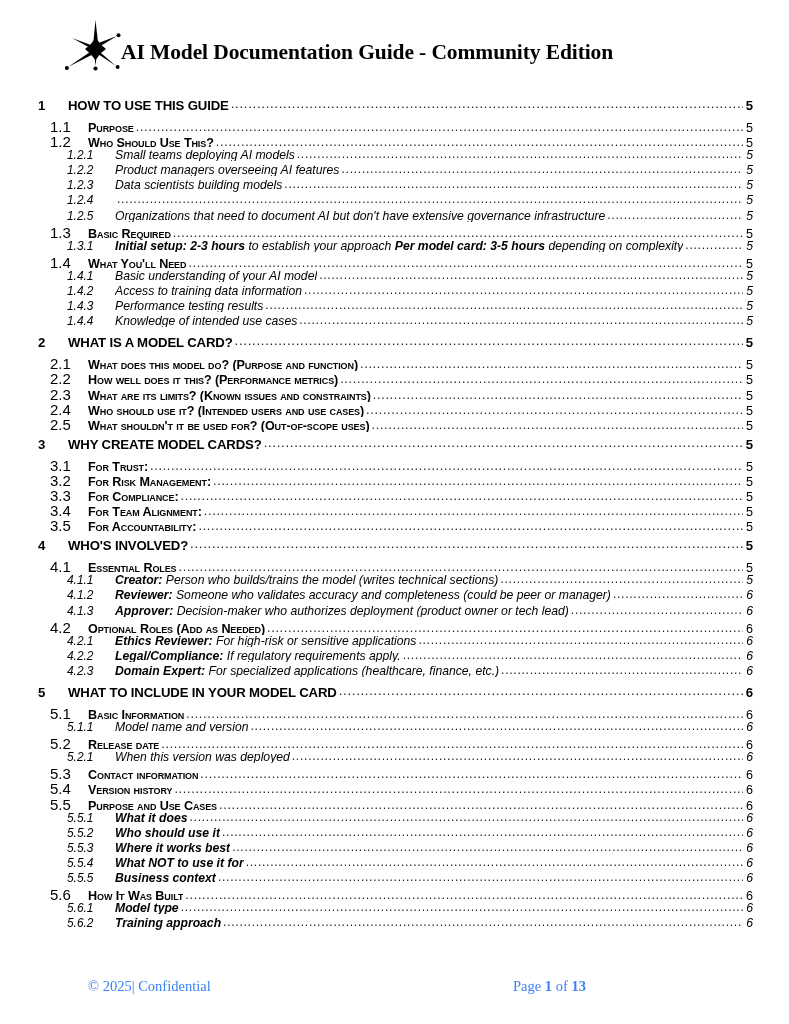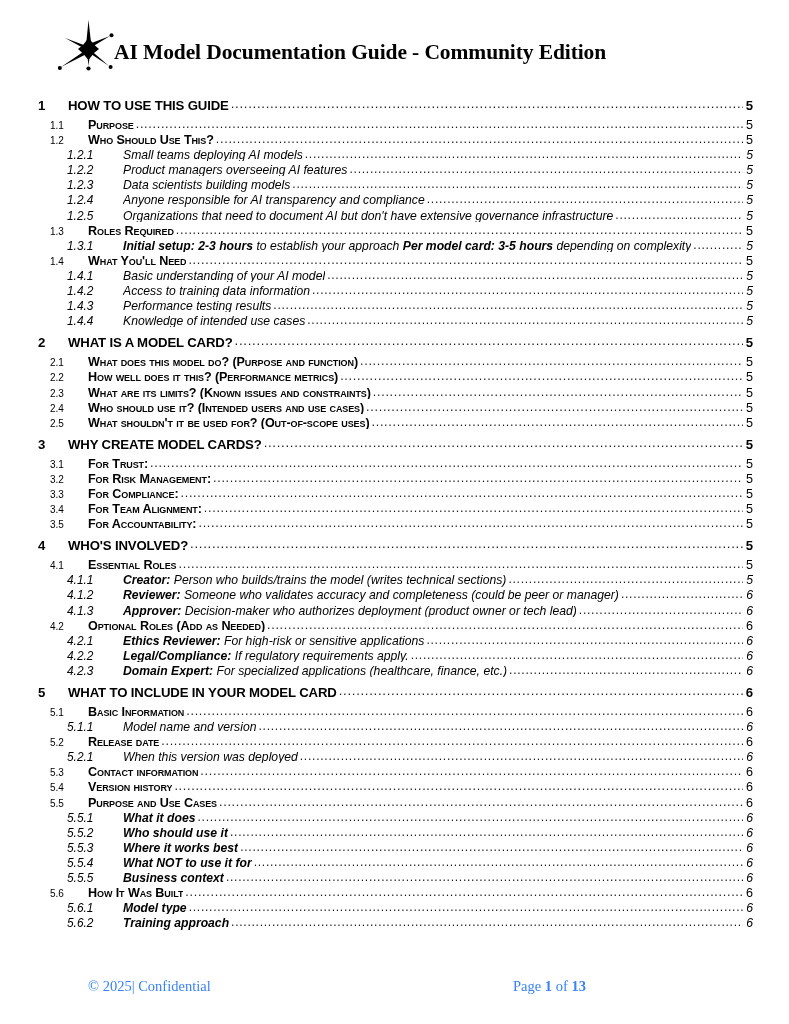--- a/index.html
+++ b/index.html
@@ -13,21 +13,21 @@
     position: relative;
     font-family: "Liberation Sans", sans-serif;
     color: #000000;
     overflow: hidden;
   }
 
   
   .doc-header {
     position: absolute;
     top: 18px;
-    left: 58px;
+    left: 65px;
     right: 40px;
     height: 64px;
     display: flex;
     align-items: center;
   }
   .logo-star {
     width: 62px;
     height: 62px;
     flex: 0 0 62px;
     margin-right: 2px;
@@ -102,40 +102,40 @@
   .lvl1 .toc-num { width: 30px; padding-left: 2px; }
   .lvl1 .toc-text { text-transform: uppercase; letter-spacing: -0.15px; }
   .lvl1 .toc-dots { top: -2px; }
 
   
   .lvl2 {
     height: 15.1px;
     font-size: 12.6px;
     font-weight: normal;
   }
-  .lvl2 .toc-num { width: 38px; padding-left: 14px; font-size: 10px; }
+  .lvl2 .toc-num { width: 38px; padding-left: 14px; font-size: 15px; }
   .lvl2 .toc-text {
     font-variant: small-caps;
     letter-spacing: -0.1px;
     font-weight: bold;
   }
 
   
   .lvl3 {
     height: 15.1px;
     font-size: 12.2px;
     font-style: italic;
   }
   .lvl3 .toc-num {
     width: 48px;
     padding-left: 31px;
     font-style: italic;
     font-size: 11.9px;
   }
-  .lvl3 .toc-text { font-style: italic; margin-left: 8px; }
+  .lvl3 .toc-text { font-style: italic; }
   .lvl3 .toc-dots { font-style: normal; }
 
   
   .lvl3.bold .toc-text { font-weight: bold; }
 
   
   .run-b { font-weight: bold; }
   .run-n { font-weight: normal; }
 
   
@@ -226,33 +226,32 @@
       <span class="toc-page">5</span>
     </div>
     <div class="toc-entry lvl3">
       <span class="toc-num">1.2.3</span>
       <span class="toc-text">Data scientists building models</span>
       <span class="toc-dots">....................................................................................................................................................................................................................................................................</span>
       <span class="toc-page">5</span>
     </div>
     <div class="toc-entry lvl3">
       <span class="toc-num">1.2.4</span>
-      <span class="toc-text">Anyone responsible for AI transparency and compliance</span>
       <span class="toc-dots">....................................................................................................................................................................................................................................................................</span>
       <span class="toc-page">5</span>
     </div>
     <div class="toc-entry lvl3">
       <span class="toc-num">1.2.5</span>
       <span class="toc-text">Organizations that need to document AI but don't have extensive governance infrastructure</span>
       <span class="toc-dots">....................................................................................................................................................................................................................................................................</span>
       <span class="toc-page">5</span>
     </div>
     <div class="toc-entry lvl2">
       <span class="toc-num">1.3</span>
-      <span class="toc-text">Roles Required</span>
+      <span class="toc-text">Basic Required</span>
       <span class="toc-dots">....................................................................................................................................................................................................................................................................</span>
       <span class="toc-page">5</span>
     </div>
     <div class="toc-entry lvl3">
       <span class="toc-num">1.3.1</span>
       <span class="toc-text"><span class="run-b">Initial setup: 2-3 hours</span><span class="run-n"> to establish your approach </span><span class="run-b">Per model card: 3-5 hours</span><span class="run-n"> depending on complexity</span></span>
       <span class="toc-dots">....................................................................................................................................................................................................................................................................</span>
       <span class="toc-page">5</span>
     </div>
     <div class="toc-entry lvl2">

